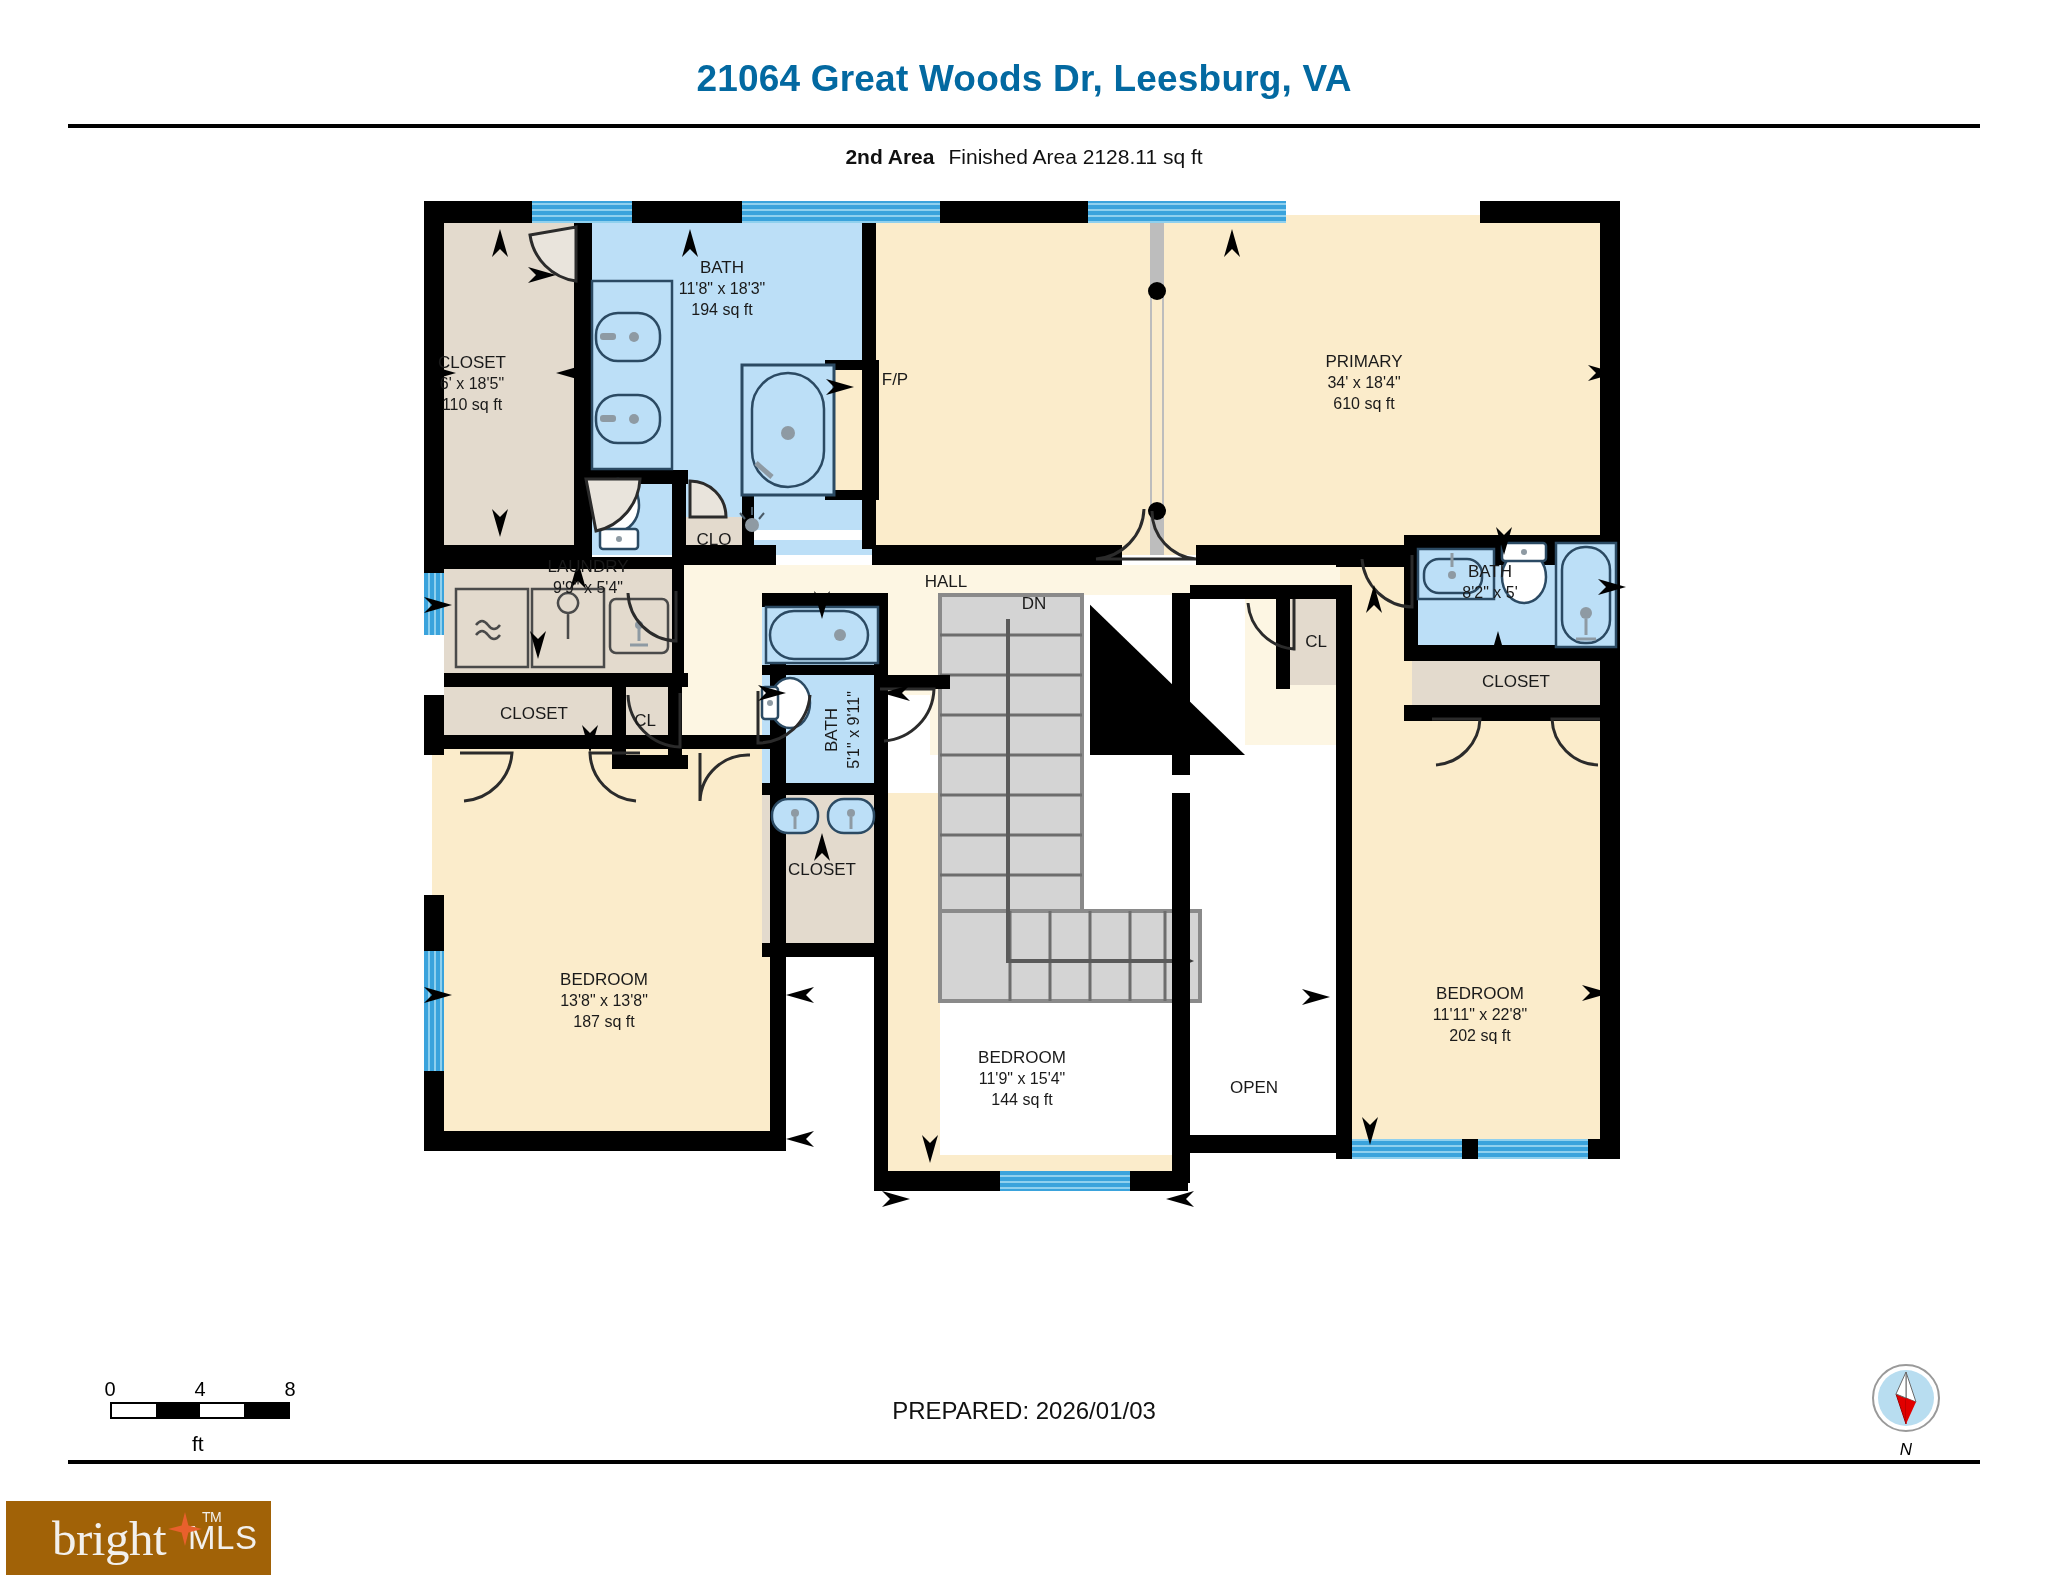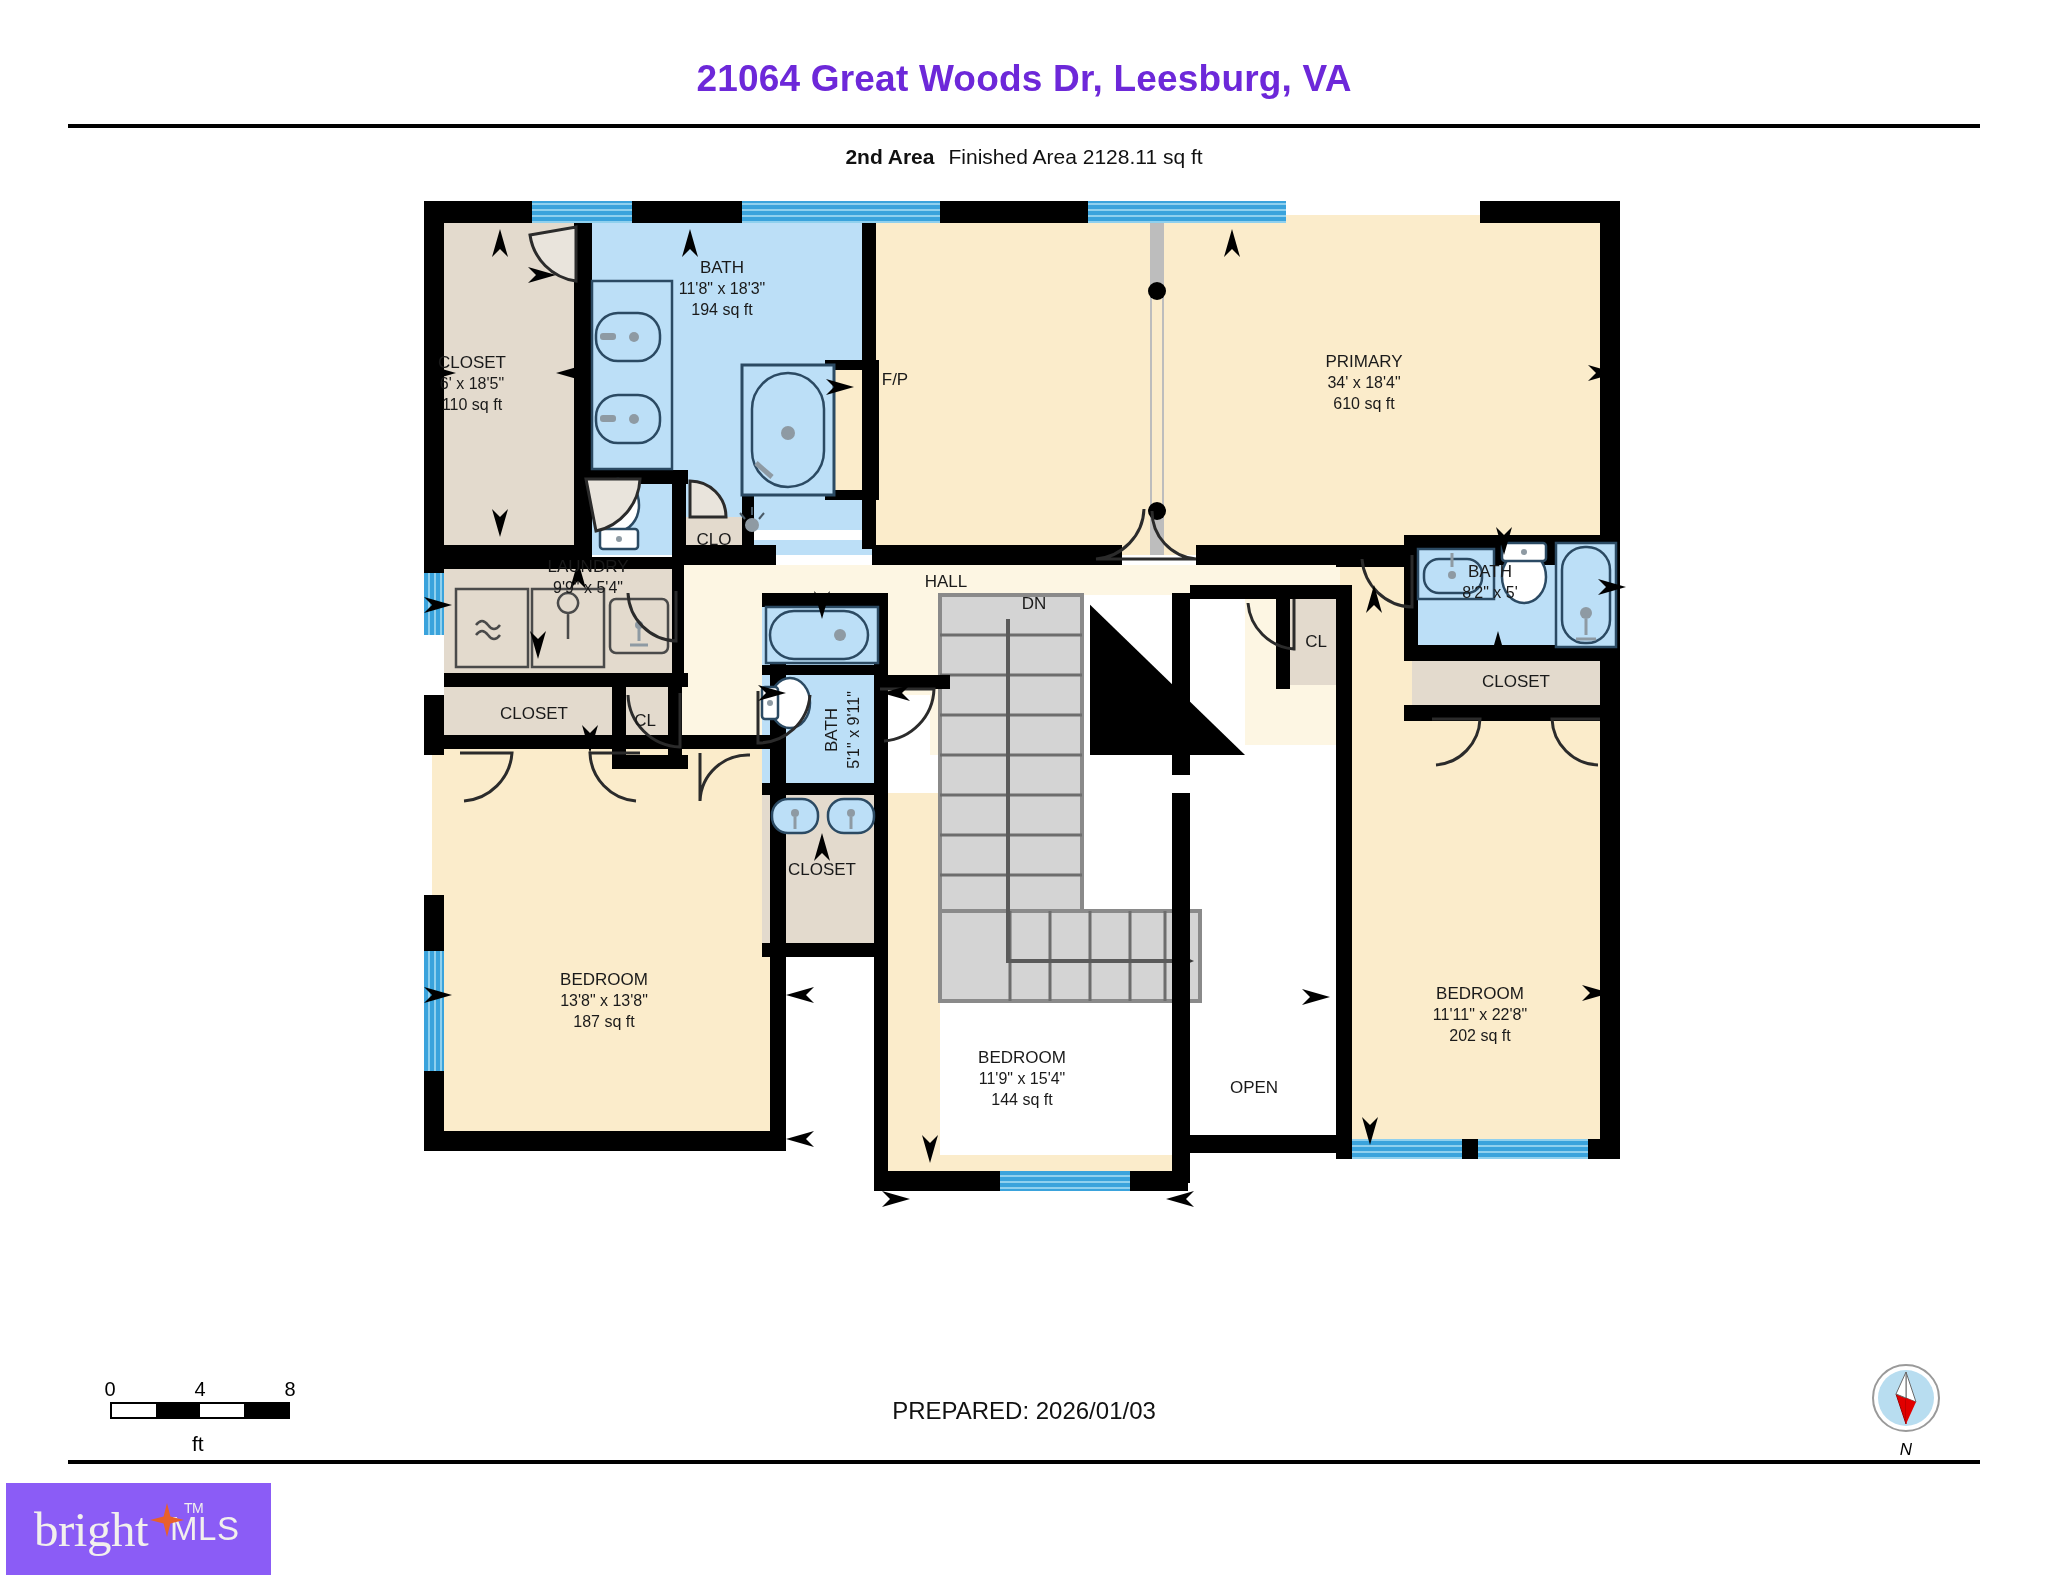--- a/index.html
+++ b/index.html
@@ -10,21 +10,21 @@
     font-family: "Liberation Sans", sans-serif;
     position: relative;
     overflow: hidden;
   }
   .page { position:absolute; inset:0; }
 
   
   .title {
     position:absolute; left:0; right:0; top:58px;
     text-align:center;
-    font-size:37px; font-weight:bold; color:#6d28d9;
+    font-size:37px; font-weight:bold; color:#0369a1;
     letter-spacing:0.2px;
   }
   .hrule-top {
     position:absolute; left:68px; right:68px; top:124px;
     height:4px; background:#000;
   }
   .subhead {
     position:absolute; left:0; right:0; top:145px;
     text-align:center; font-size:21px; color:#111;
   }
@@ -55,22 +55,22 @@
     text-align:center; font-size:19.5px; color:#111;
   }
 
   
   .compass { position:absolute; left:1870px; top:1362px; width:72px; }
   .compass-label { text-align:center; font-size:17px; font-style:italic; color:#000; margin-top:2px; }
 
   
   .logo {
     position:absolute; left:6px; bottom:8px;
-    width:265px; height:92px; background:#8b5cf6;
-    display:flex; align-items:center; padding-left:28px;
+    width:265px; height:74px; background:#a16207;
+    display:flex; align-items:center; padding-left:46px;
   }
   .logo .bright {
     font-family:"Liberation Serif", serif;
     color:#f2f0ed; font-size:49px; line-height:1; position:relative; letter-spacing:-0.5px;
   }
   .logo .spark {
     position:absolute; left:116px; top:-2px; width:34px; height:34px;
   }
   .logo .tm {
     position:absolute; left:150px; top:-4px; font-family:"Liberation Sans",sans-serif;

